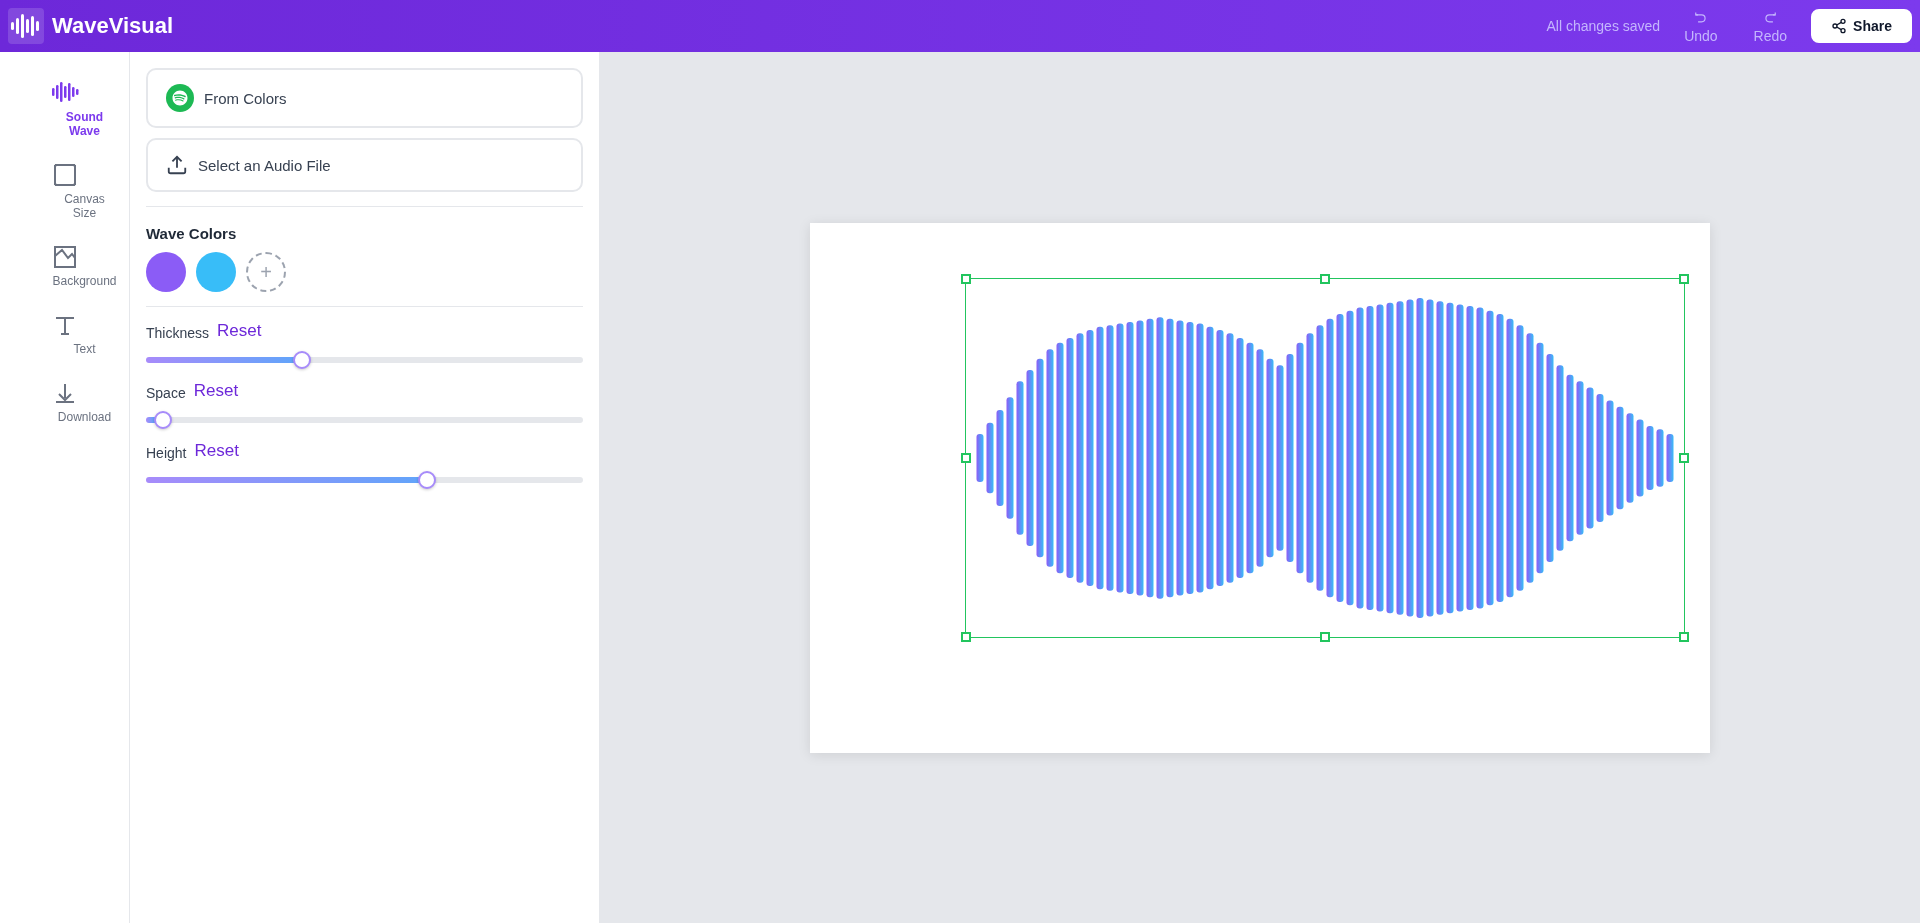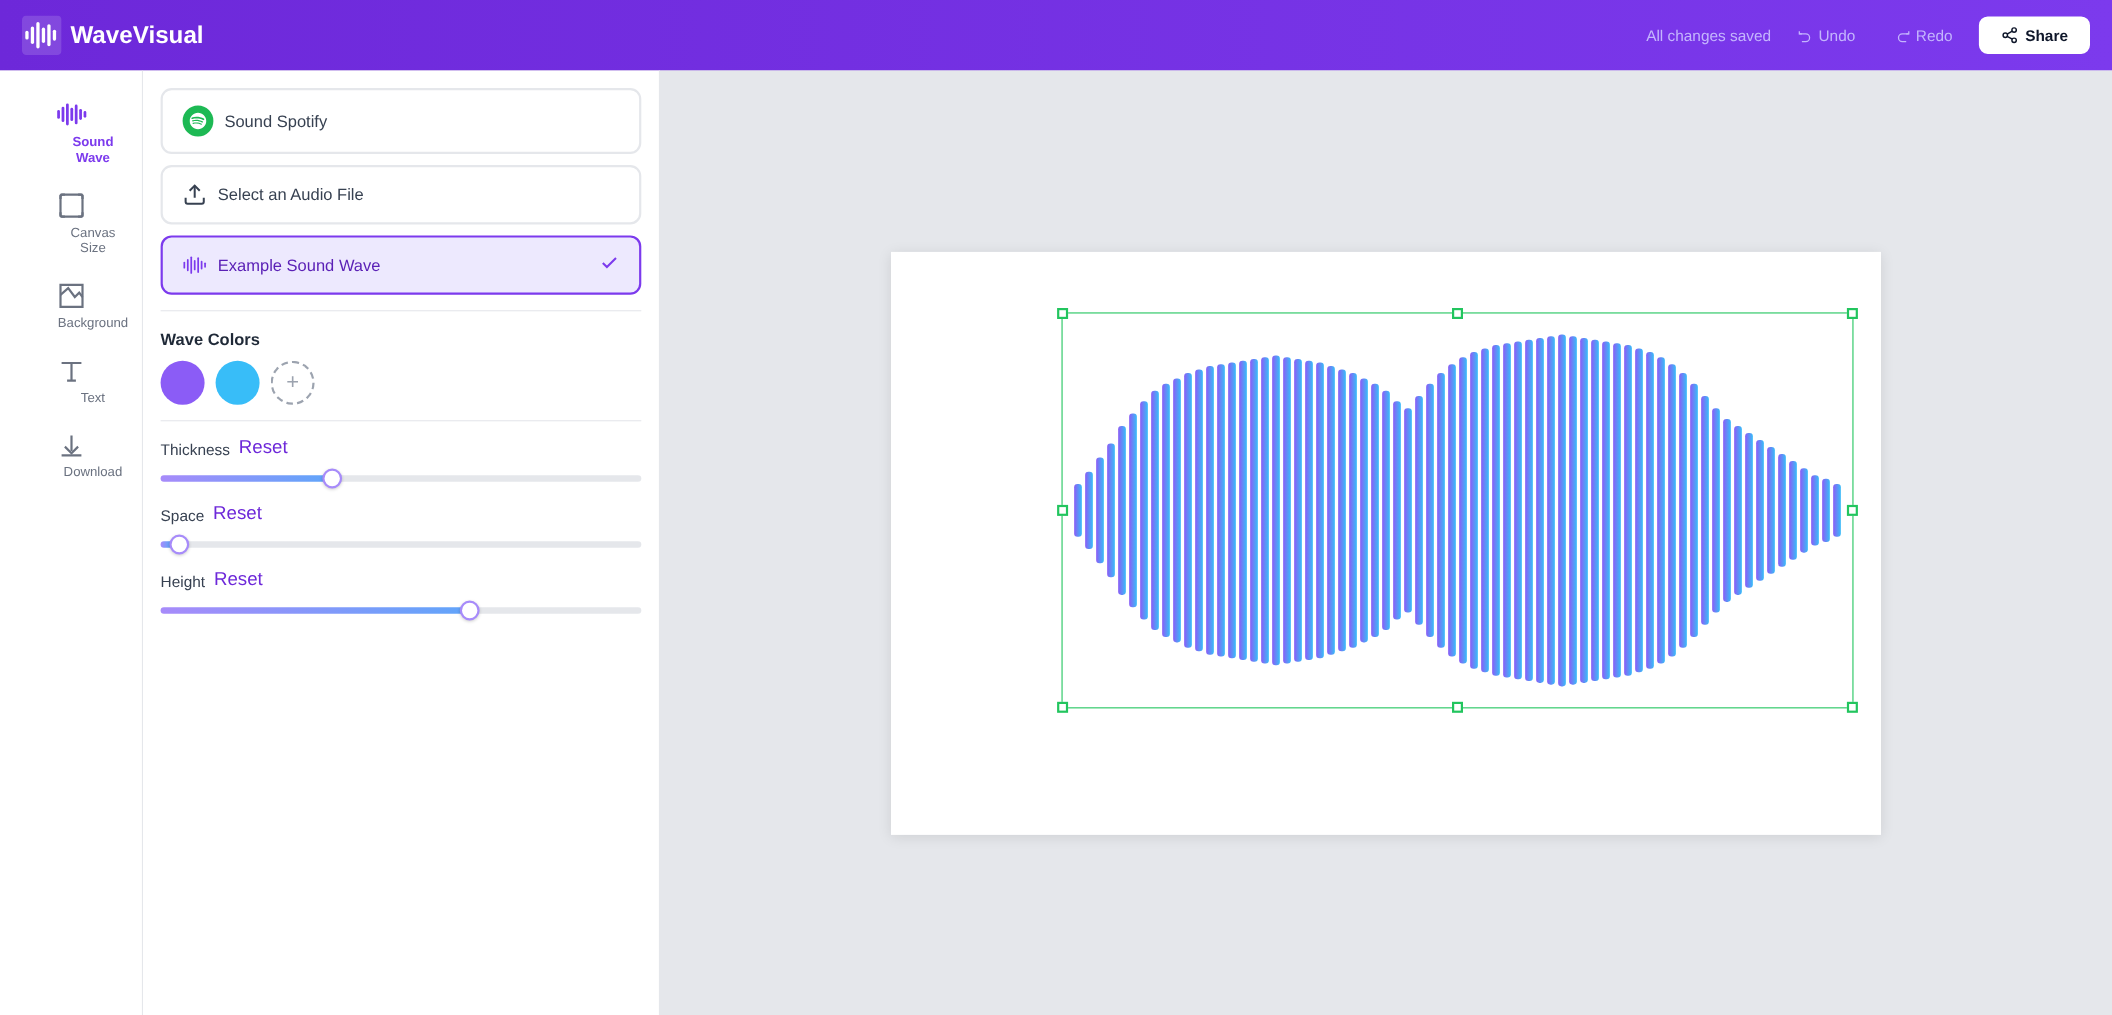--- a/index.html
+++ b/index.html
@@ -2,25 +2,25 @@
 <html><head>
   <meta charset="utf-8">
   <style>
     * { box-sizing: border-box; margin: 0; padding: 0; }
     body { font-family: -apple-system, BlinkMacSystemFont, 'Segoe UI', sans-serif; background: #f0f0f0; height: 923px; overflow: hidden; display: flex; flex-direction: column; }
 
     
     .header {
       background: #5b21b6;
       background: linear-gradient(90deg, #6d28d9 0%, #7c3aed 100%);
-      height: 64px;
+      height: 52px;
       display: flex;
       align-items: center;
       justify-content: space-between;
-      padding: 0 20px;
+      padding: 0 8px;
       flex-shrink: 0;
     }
     .header-logo {
       display: flex;
       align-items: center;
       gap: 8px;
       color: white;
       font-size: 22px;
       font-weight: 700;
     }
@@ -42,20 +42,21 @@
       border: none;
       color: #c4b5fd;
       font-size: 14px;
       cursor: pointer;
       display: flex;
       align-items: center;
       gap: 5px;
       padding: 6px 12px;
       border-radius: 6px;
       transition: background 0.15s;
+      flex-direction: column;
     }
     .header-share-btn {
       background: white;
       border: 2px solid white;
       color: #0f172a;
       font-size: 14px;
       font-weight: 600;
       cursor: pointer;
       display: flex;
       align-items: center;
@@ -388,51 +389,32 @@
   </nav>
 
   <div class="controls-panel">
 
     <button class="source-btn">
       <span class="spotify-icon">
         <svg width="18" height="18" viewBox="0 0 24 24" fill="white">
             <path d="M12 2C6.48 2 2 6.48 2 12s4.48 10 10 10 10-4.48 10-10S17.52 2 12 2zm4.64 14.36c-.2.33-.6.43-.93.23-2.55-1.56-5.76-1.91-9.54-1.04-.36.08-.72-.14-.8-.5s.14-.72.5-.8c4.14-.95 7.69-.54 10.56 1.18.32.2.42.6.21.93zm1.24-2.76c-.25.4-.76.53-1.17.28-2.92-1.79-7.37-2.31-10.82-1.27-.45.13-.92-.12-1.05-.57-.13-.45.12-.92.57-1.05 3.94-1.2 8.83-.61 12.2 1.44.41.25.53.77.27 1.17zm.11-2.88C14.52 8.8 8.64 8.6 5.24 9.6c-.54.15-1.1-.16-1.25-.7-.15-.54.16-1.1.7-1.25 3.9-1.18 10.38-.95 14.48 1.47.48.29.65.9.36 1.38-.28.48-.9.65-1.38.36l-.16-.1z"></path>
           </svg>
       </span>
-      <span>Sound Spotify</span>
+      <span>From Colors</span>
     </button>
 
     <button class="source-btn">
       <svg width="22" height="22" viewBox="0 0 24 24" fill="none" stroke="#374151" stroke-width="2">
         <path d="M21 15v4a2 2 0 0 1-2 2H5a2 2 0 0 1-2-2v-4"></path>
         <polyline points="17 8 12 3 7 8"></polyline>
         <line x1="12" y1="3" x2="12" y2="15"></line>
       </svg>
       <span>Select an Audio File</span>
     </button>
 
-    <button class="source-btn active">
-      <svg width="22" height="22" viewBox="0 0 28 28" fill="none">
-        <g fill="#7c3aed">
-          <rect x="1" y="10" width="2" height="8" rx="1"></rect>
-          <rect x="5" y="7" width="2" height="14" rx="1"></rect>
-          <rect x="9" y="4" width="2" height="20" rx="1"></rect>
-          <rect x="13" y="8" width="2" height="12" rx="1"></rect>
-          <rect x="17" y="5" width="2" height="18" rx="1"></rect>
-          <rect x="21" y="9" width="2" height="10" rx="1"></rect>
-          <rect x="25" y="11" width="2" height="6" rx="1"></rect>
-        </g>
-      </svg>
-      <span>Example Sound Wave</span>
-      <span class="check-icon">
-        <svg width="18" height="18" viewBox="0 0 24 24" fill="none" stroke="#7c3aed" stroke-width="2.5">
-          <polyline points="20 6 9 17 4 12"></polyline>
-        </svg>
-      </span>
-    </button>
 
     <hr class="divider">
 
     <div class="section-title">Wave Colors</div>
     <div class="wave-colors-row">
       <button class="color-circle" style="background: #8b5cf6;"></button>
       <button class="color-circle" style="background: #38bdf8;"></button>
       <button class="color-add">+</button>
     </div>
 

